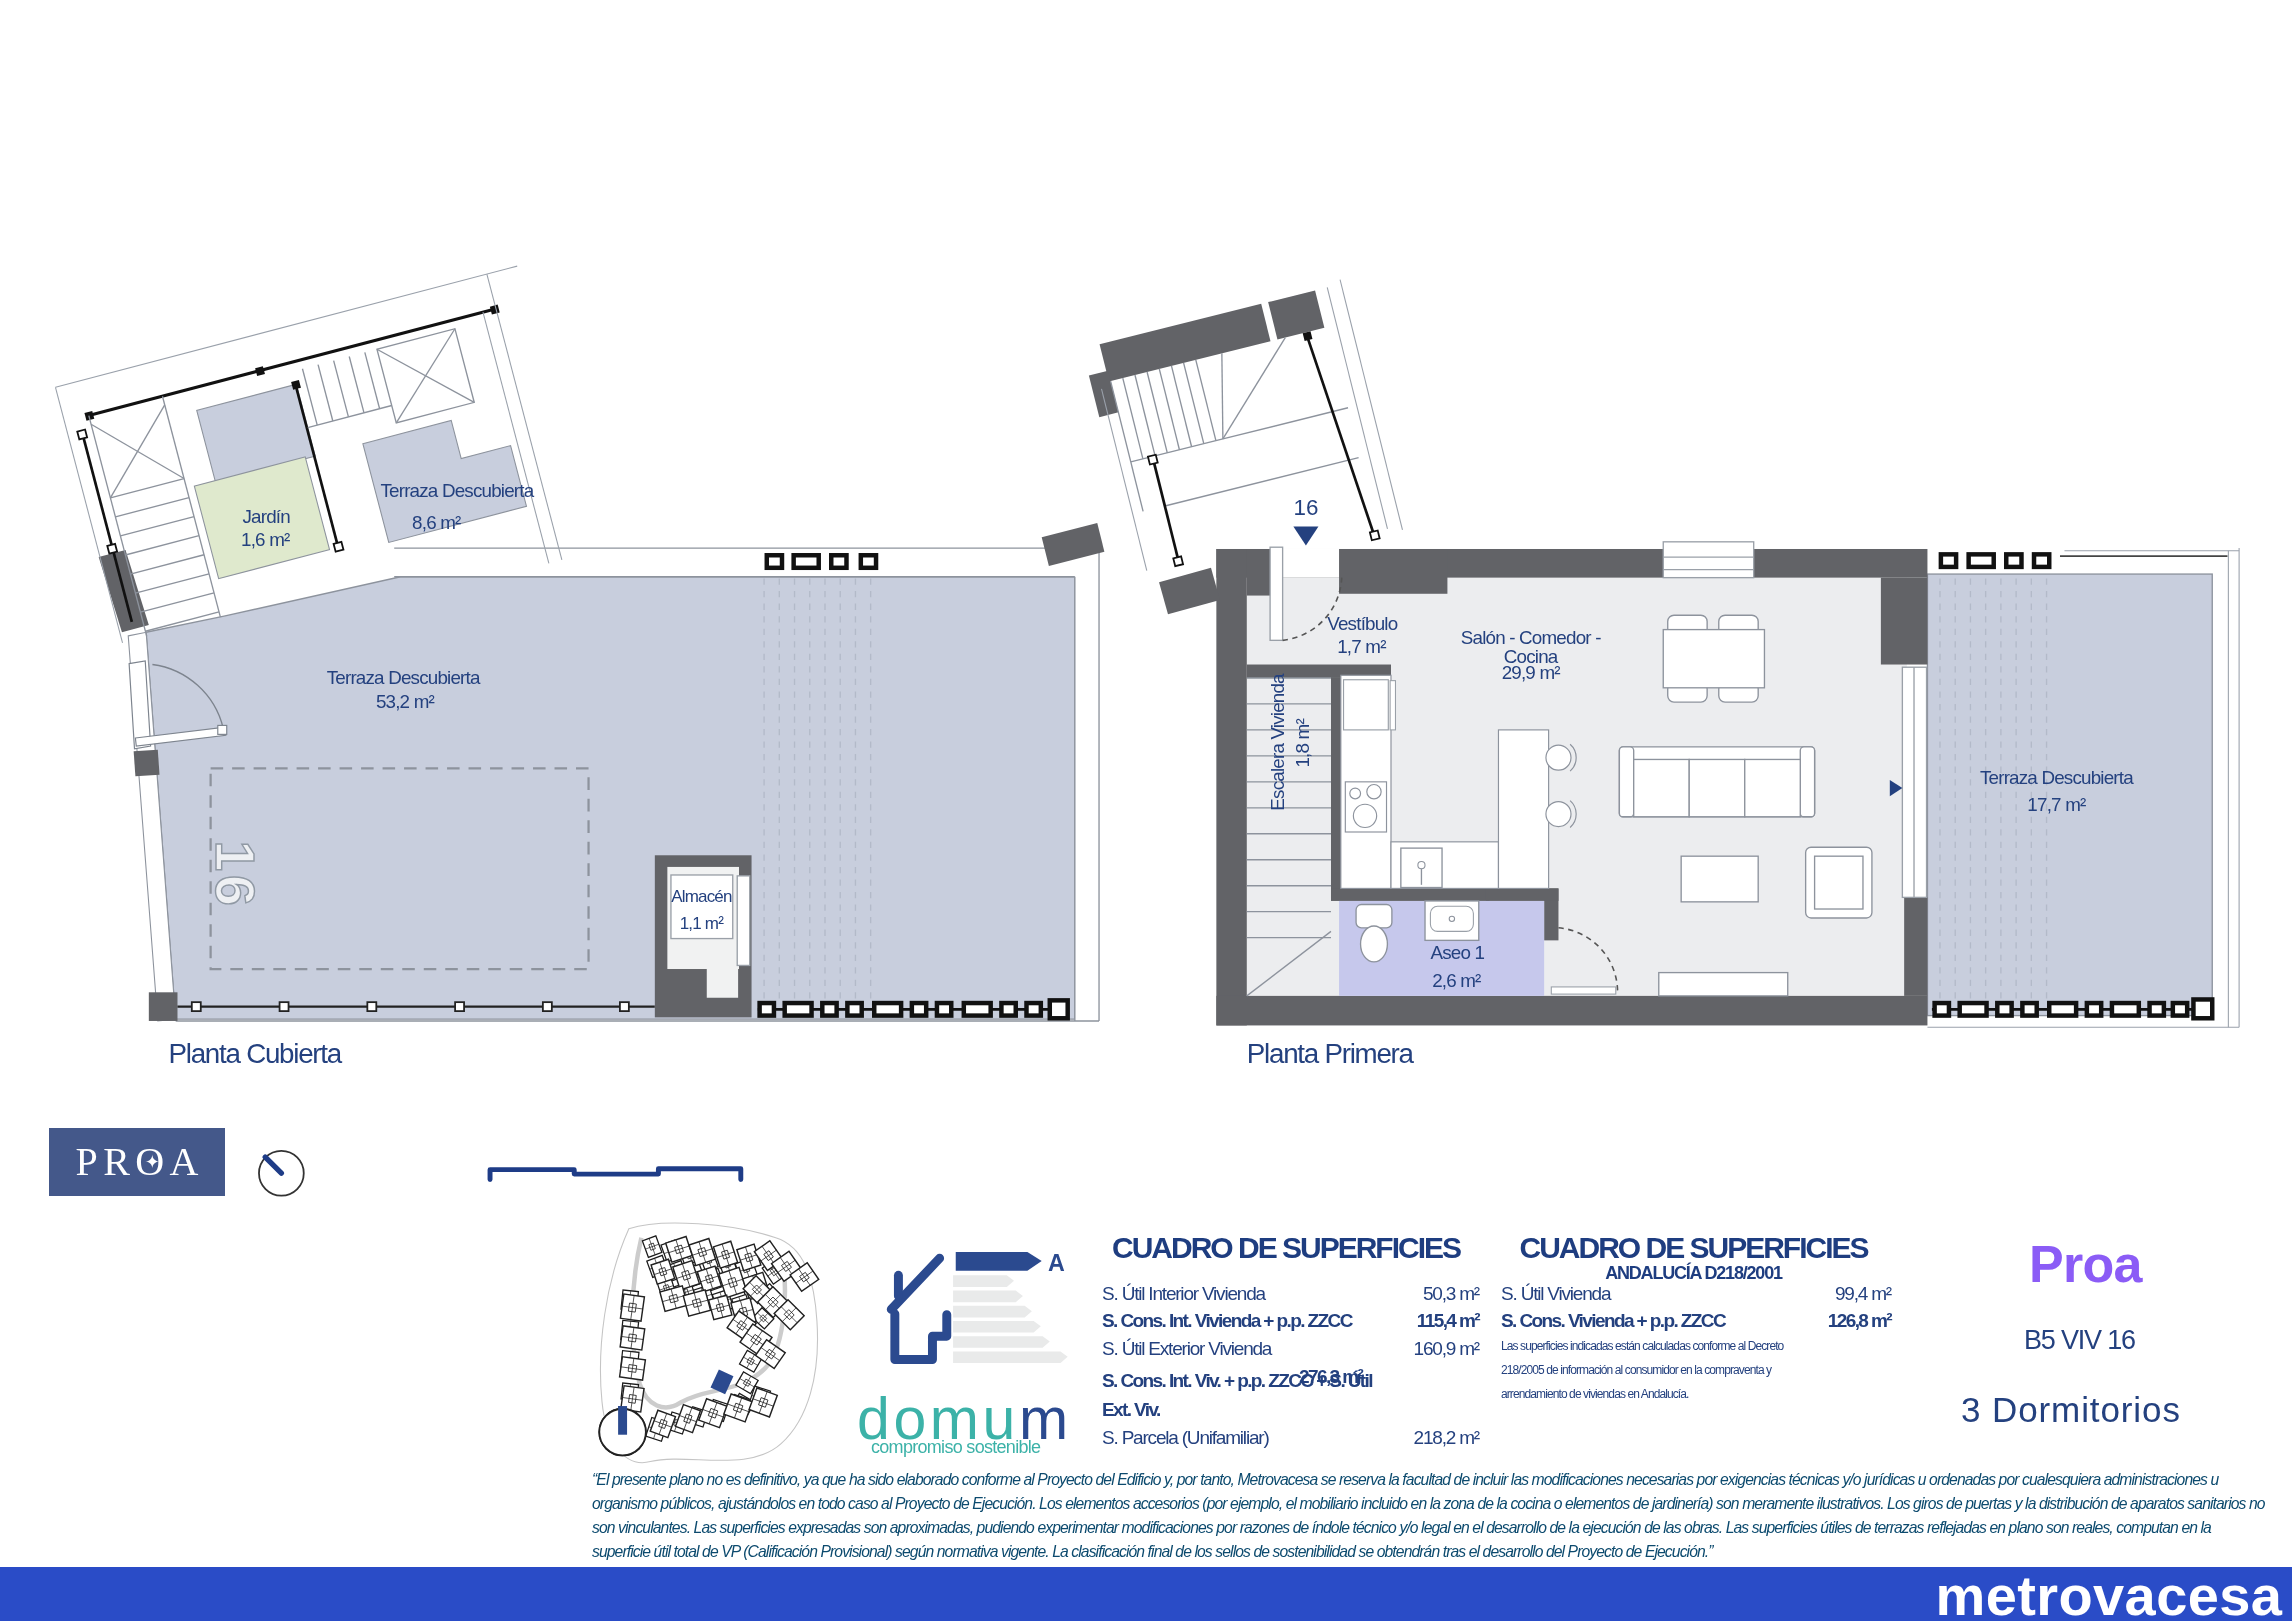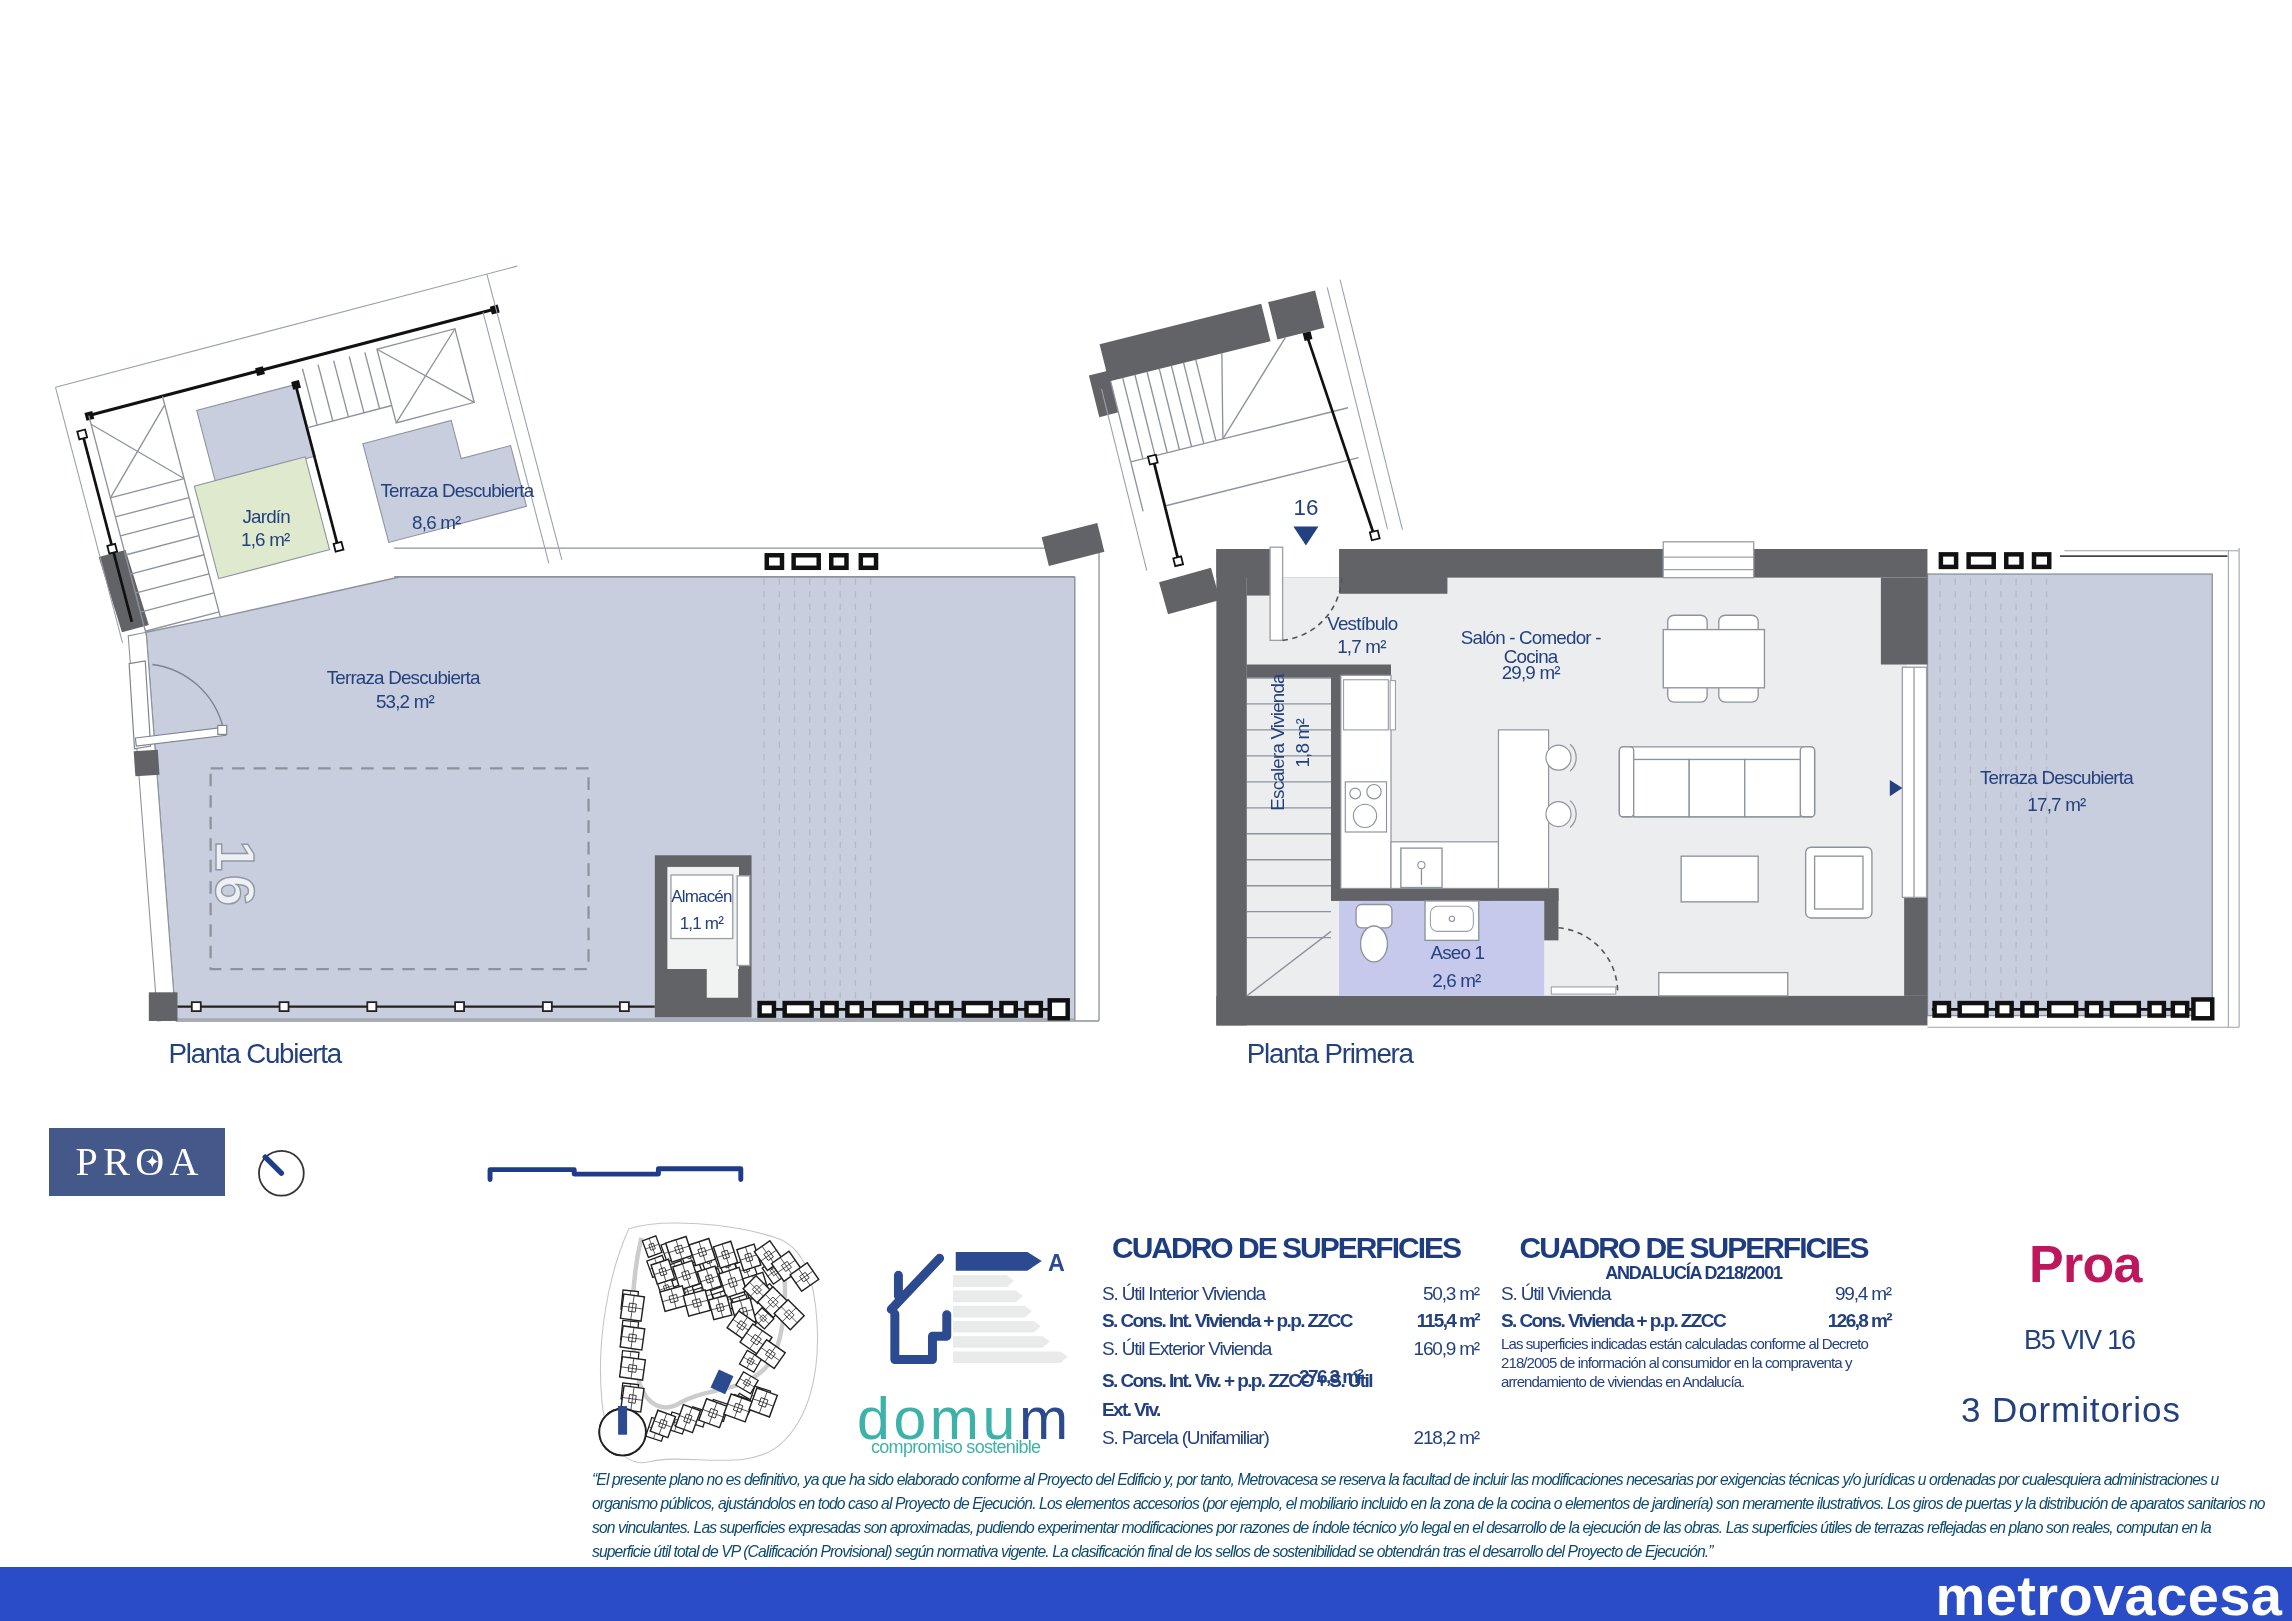--- a/index.html
+++ b/index.html
@@ -802,23 +802,23 @@
 <div class="abs row" style="left:1299px;top:1338px;width:180px;text-align:right">160,9 m²</div>
 <div class="abs row rowb" style="left:1299px;top:1366px;width:180px;text-align:left">276,3 m²</div>
 <div class="abs row" style="left:1299px;top:1427px;width:180px;text-align:right">218,2 m²</div>
 
 <div class="abs tbl-title" style="left:1519px;top:1231px;width:349px;text-align:center">CUADRO DE SUPERFICIES</div>
 <div class="abs" style="left:1519px;top:1263px;width:349px;text-align:center;color:#1e3d80;font-weight:bold;font-size:18px;letter-spacing:-1.2px">ANDALUCÍA D218/2001</div>
 <div class="abs row" style="left:1501px;top:1283px">S. Útil Vivienda</div>
 <div class="abs row rowb" style="left:1501px;top:1310px">S. Cons. Vivienda + p.p. ZZCC</div>
 <div class="abs row" style="left:1755px;top:1283px;width:136px;text-align:right">99,4 m²</div>
 <div class="abs row rowb" style="left:1755px;top:1310px;width:136px;text-align:right">126,8 m²</div>
-<div class="abs row" style="left:1501px;top:1334px;line-height:19px;font-size:15px;letter-spacing:-0.9px">Las superficies indicadas están calculadas conforme al Decreto<br>218/2005 de información al consumidor en la compraventa y<br>arrendamiento de viviendas en Andalucía.</div>
-
-<div class="abs" style="left:2029px;top:1234px;color:#be185d;font-size:52px;font-weight:bold;letter-spacing:-0.7px">Proa</div>
+<div class="abs row" style="left:1501px;top:1334px;line-height:24px;font-size:12px;letter-spacing:-0.9px">Las superficies indicadas están calculadas conforme al Decreto<br>218/2005 de información al consumidor en la compraventa y<br>arrendamiento de viviendas en Andalucía.</div>
+
+<div class="abs" style="left:2029px;top:1234px;color:#8b5cf6;font-size:52px;font-weight:bold;letter-spacing:-0.7px">Proa</div>
 <div class="abs" style="left:2024px;top:1325px;color:#24417f;font-size:27px;letter-spacing:-1.2px">B5 VIV 16</div>
 <div class="abs" style="left:1961px;top:1390px;color:#24417f;font-size:35px;letter-spacing:0.9px">3 Dormitorios</div>
 
 <div id="disc">“El presente plano no es definitivo, ya que ha sido elaborado conforme al Proyecto del Edificio y, por tanto, Metrovacesa se reserva la facultad de incluir las modificaciones necesarias por exigencias técnicas y/o jurídicas u ordenadas por cualesquiera administraciones u<br>organismo públicos, ajustándolos en todo caso al Proyecto de Ejecución. Los elementos accesorios (por ejemplo, el mobiliario incluido en la zona de la cocina o elementos de jardinería) son meramente ilustrativos. Los giros de puertas y la distribución de aparatos sanitarios no<br>son vinculantes. Las superficies expresadas son aproximadas, pudiendo experimentar modificaciones por razones de índole técnico y/o legal en el desarrollo de la ejecución de las obras. Las superficies útiles de terrazas reflejadas en plano son reales, computan en la<br>superficie útil total de VP (Calificación Provisional) según normativa vigente. La clasificación final de los sellos de sostenibilidad se obtendrán tras el desarrollo del Proyecto de Ejecución.”</div>
 <div id="band"></div>
 <div id="metro">metrovacesa</div>
 </div>
 
 
 </body></html>

